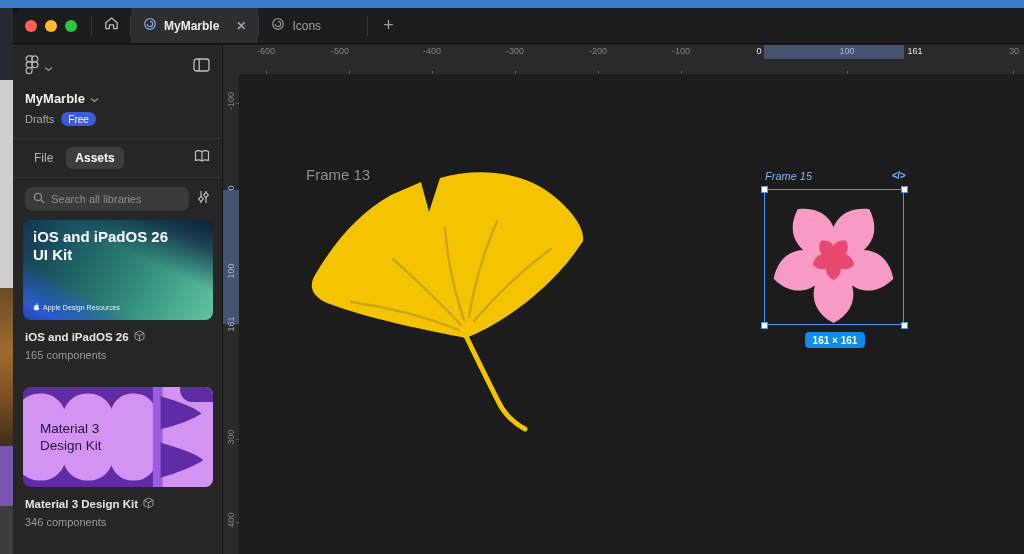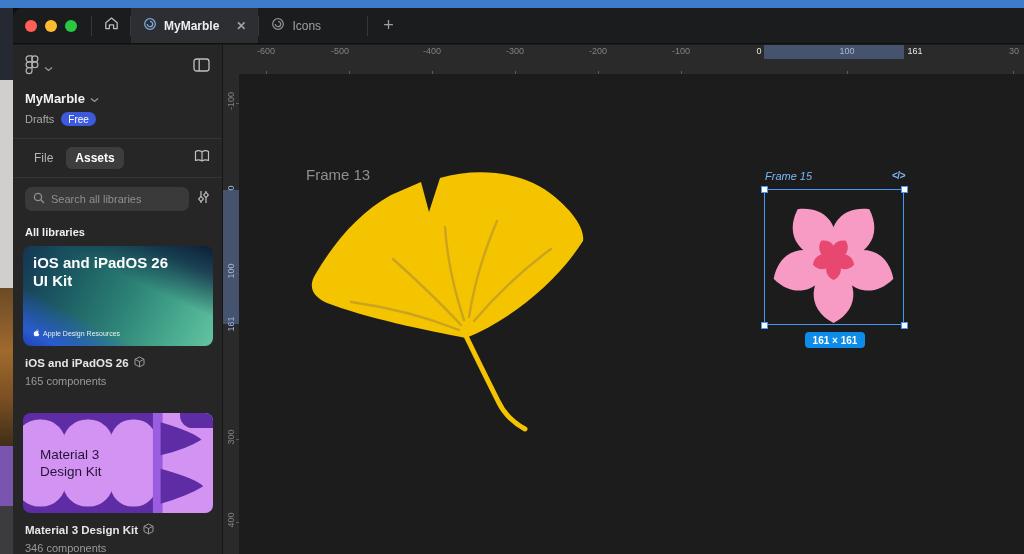--- a/index.html
+++ b/index.html
@@ -210,21 +210,20 @@
       </div>
       <span>
         <svg width="13" height="14" viewBox="0 0 13 14" fill="none" stroke="#c0c0c0" stroke-width="1.2">
           <line x1="4" y1="1" x2="4" y2="13"></line>
             <line x1="9" y1="1" x2="9" y2="13"></line>
           <rect x="2.2" y="7.2" width="3.6" height="3.6" rx="0.6" transform="rotate(45 4 9)" fill="#262626"></rect>
           <rect x="7.2" y="3.2" width="3.6" height="3.6" rx="0.6" transform="rotate(45 9 5)" fill="#262626"></rect>
         </svg>
       </span>
     </div>
-    <div class="section-title">All libraries</div>
 
     <div class="cards">
 
       <div class="lib-card ios-card">
         <div class="ios-title">
           <div>iOS and iPadOS 26</div>
           <div>UI Kit</div>
         </div>
         <div class="ios-badge">
           <span>

